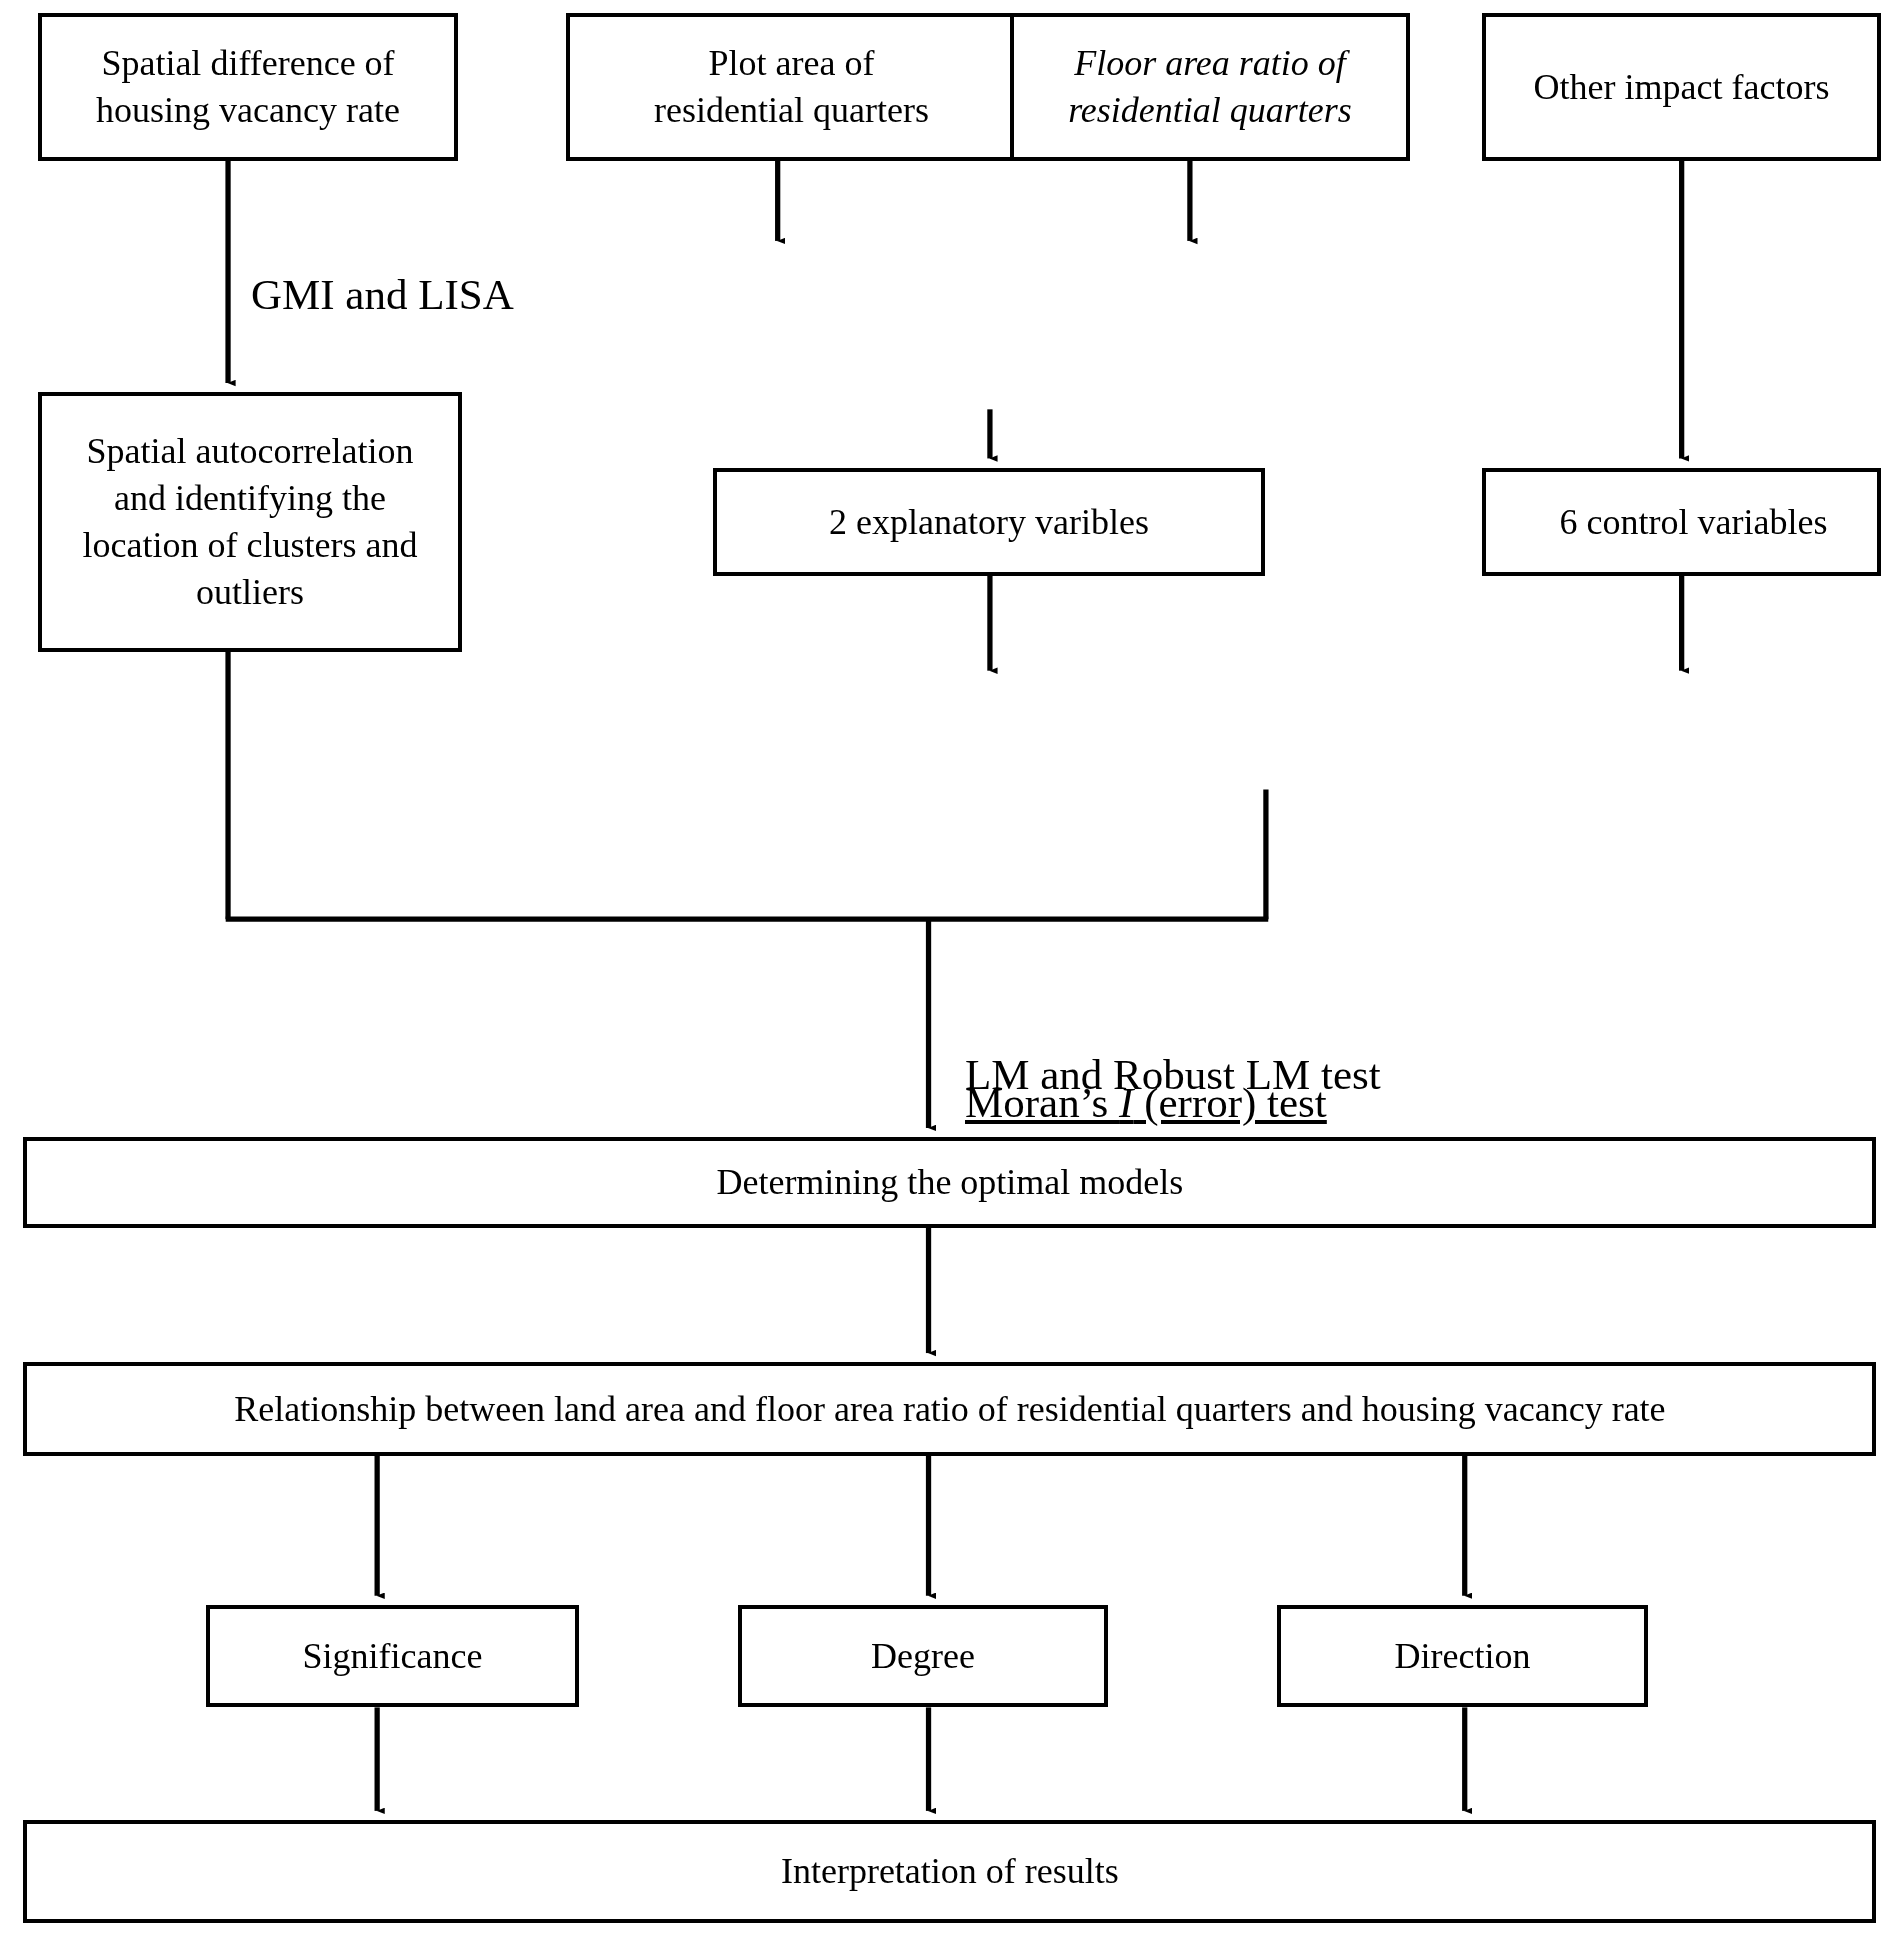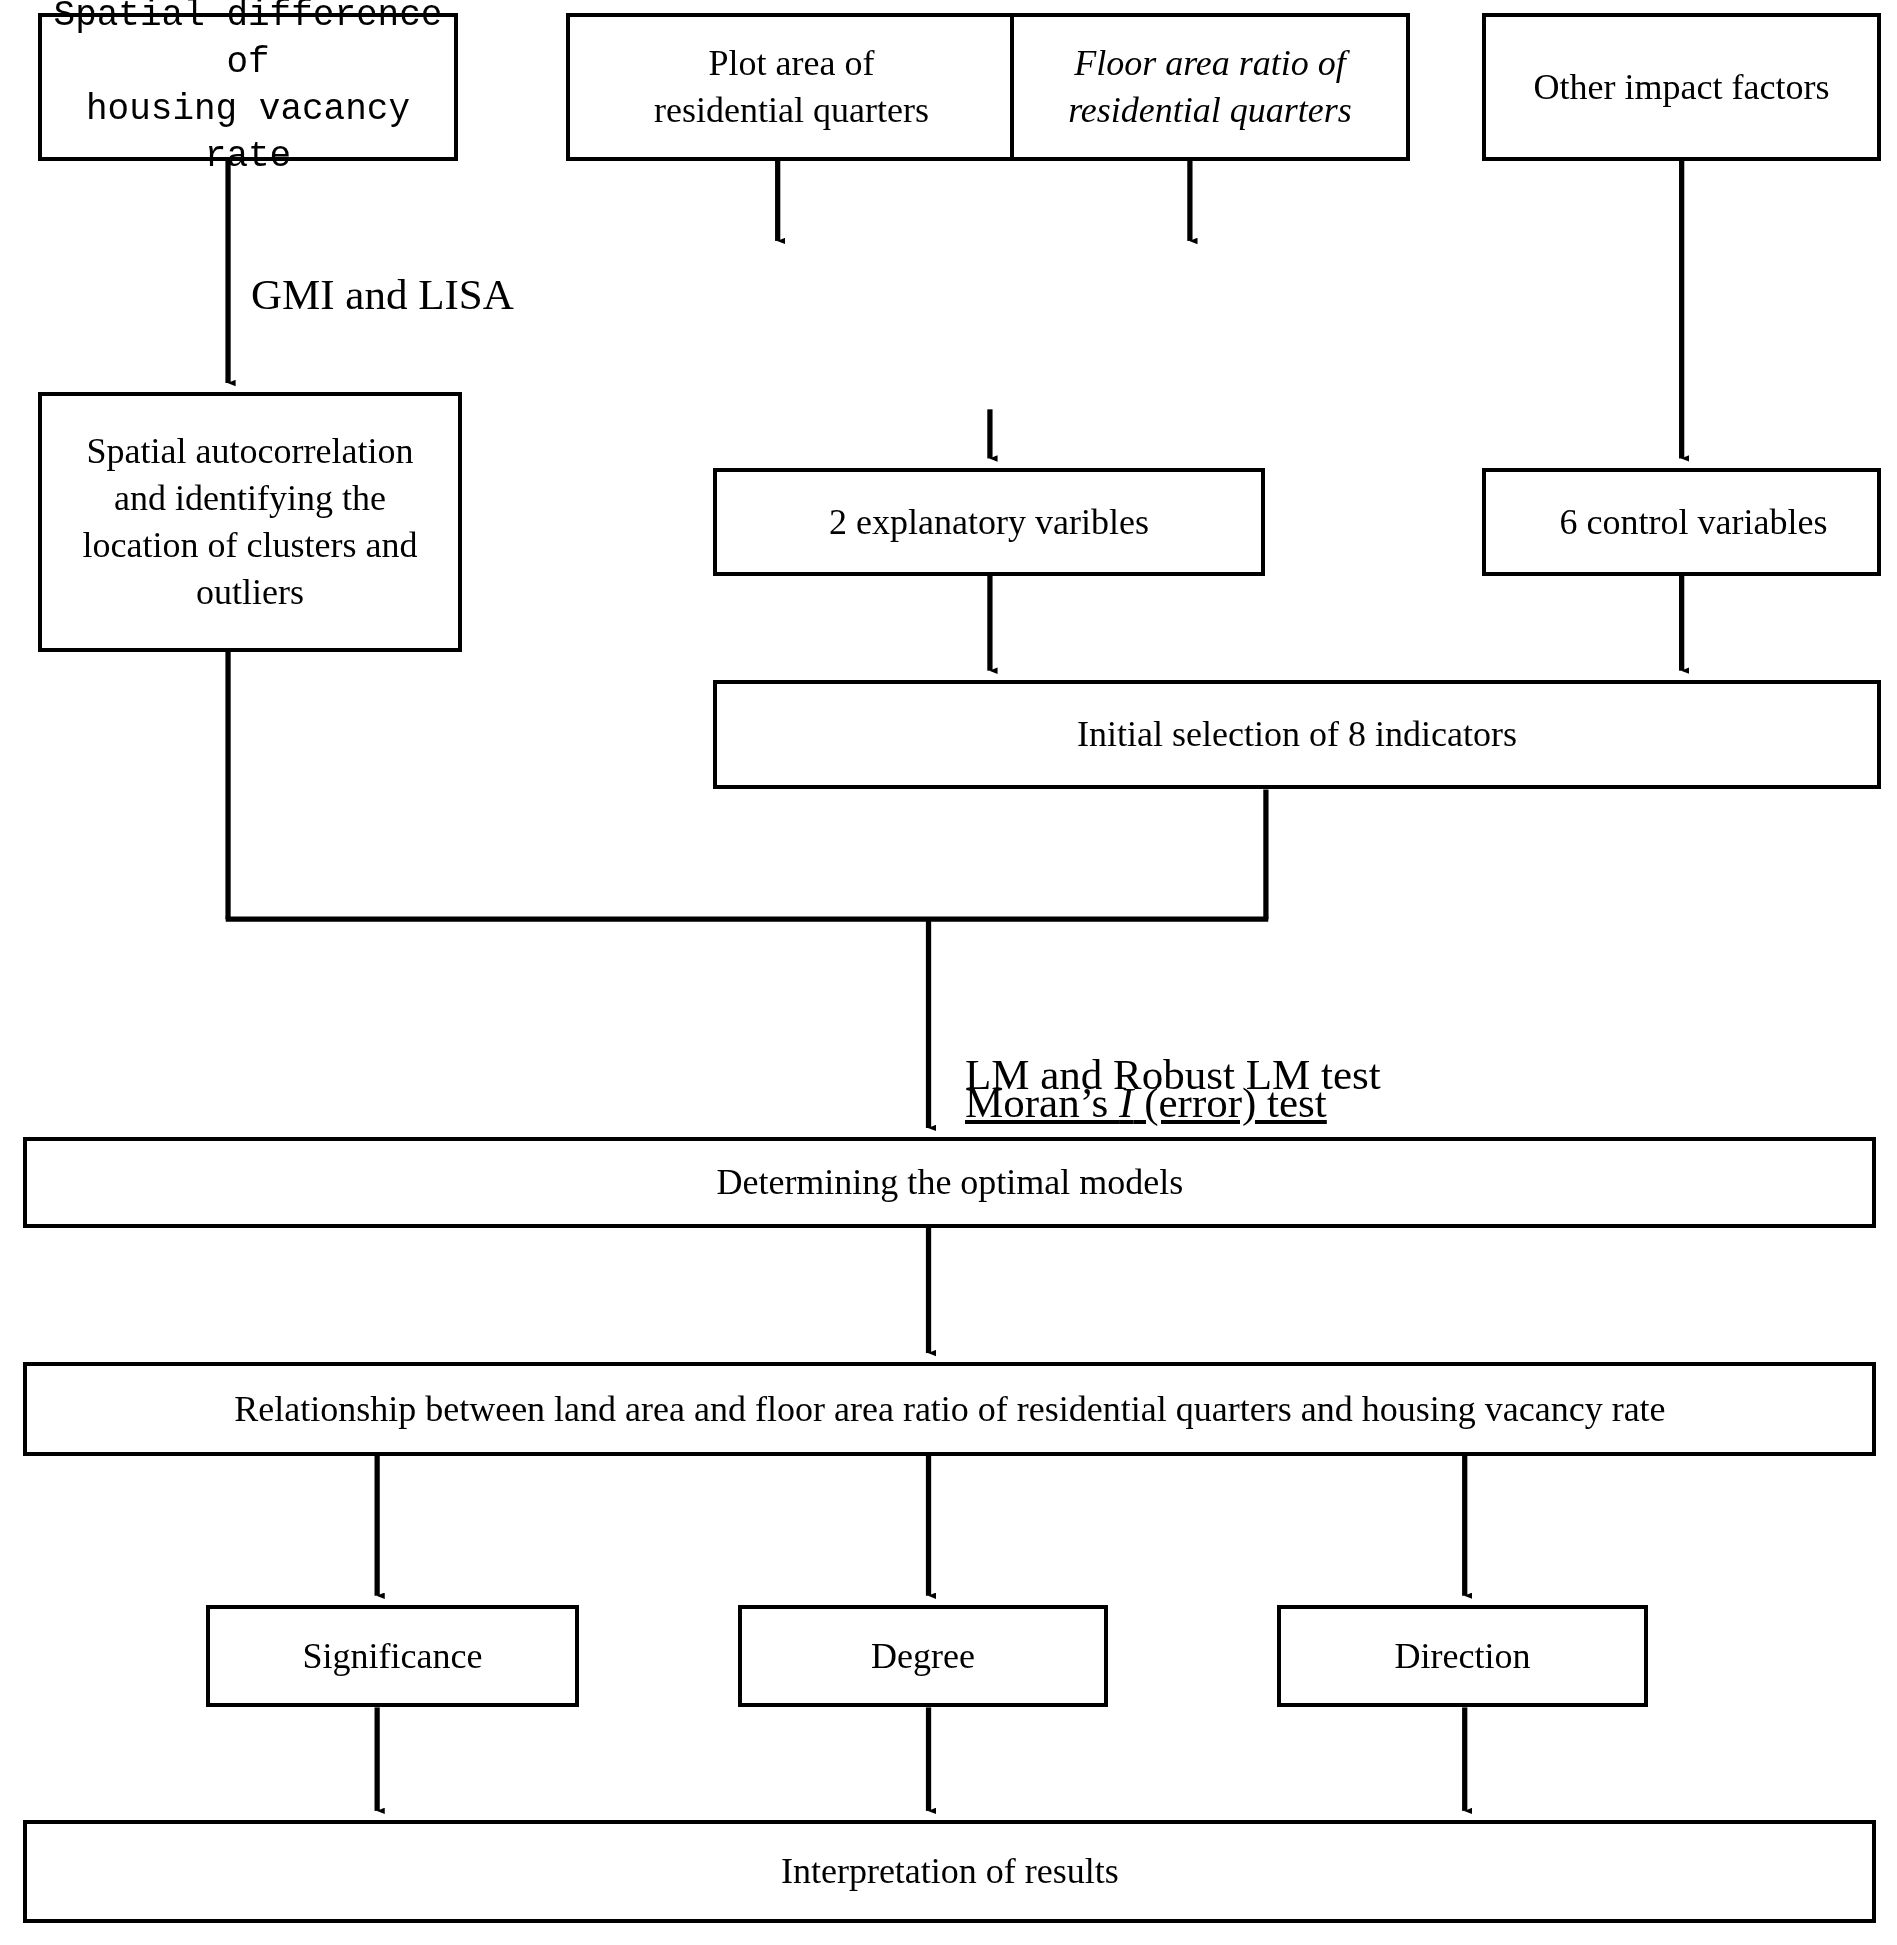--- a/index.html
+++ b/index.html
@@ -105,21 +105,21 @@
   </svg>
 
   <div class="edge-label" style="left:251px; top:266px;">GMI and LISA</div>
 
   <div class="edge-label" style="left:965px; top:1016px;text-decoration:underline;">
     <span>Moran’s </span><span class="it">I</span><span> (error) test</span>
   </div>
 
   <div class="edge-label" style="left:965px; top:1046px;">LM and Robust LM test</div>
 
-  <div class="node" style="left:38px; top:13px; width:420px; height:148px;font-family:Liberation Mono, monospace;">
+  <div class="node" style="left:38px; top:13px; width:420px; height:148px;">
     <span class="txt">Spatial difference of
 housing vacancy rate</span>
   </div>
 
   <div class="node" style="left:566px; top:13px; width:451px; height:148px;">
     <span class="txt">Plot area of
 residential quarters</span>
   </div>
 
   <div class="node" style="left:1010px; top:13px; width:400px; height:148px;font-style:italic;">
@@ -140,23 +140,20 @@
 
 
   <div class="node" style="left:713px; top:468px; width:552px; height:108px;align-items:center;">
     <span class="txt">2 explanatory varibles</span>
   </div>
 
   <div class="node" style="left:1482px; top:468px; width:399px; height:108px;padding-left:24px;">
     <span class="txt">6 control variables</span>
   </div>
 
-  <div class="node" style="left:713px; top:680px; width:1168px; height:109px;">
-    <span class="txt">Initial selection of 8 indicators</span>
-  </div>
 
   <div class="node" style="left:23.4px; top:1137px; width:1853px; height:91px;">
     <span class="txt">Determining the optimal models</span>
   </div>
 
   <div class="node" style="left:23.4px; top:1362px; width:1853px; height:94px;">
     <span class="txt">Relationship between land area and floor area ratio of residential quarters and housing vacancy rate</span>
   </div>
 
   <div class="node" style="left:206px; top:1605px; width:373px; height:102px;">

